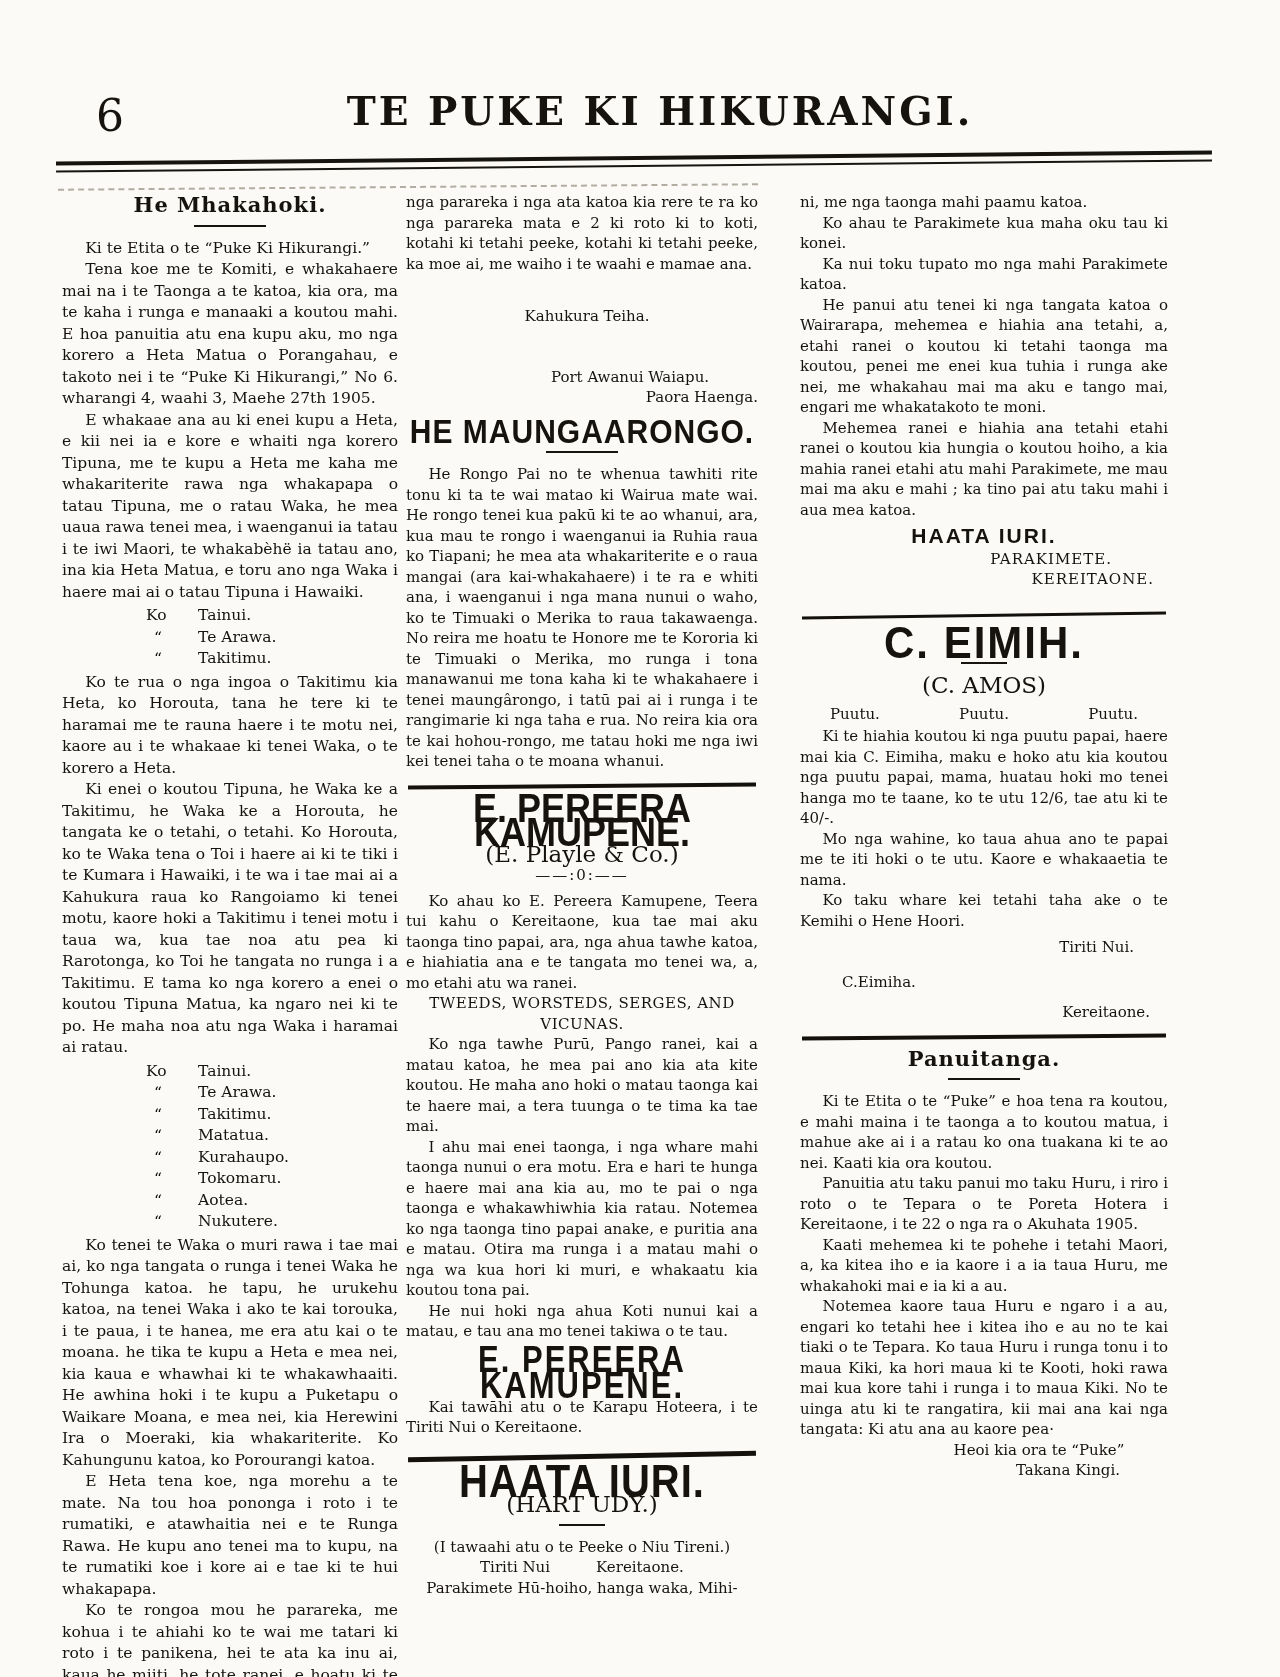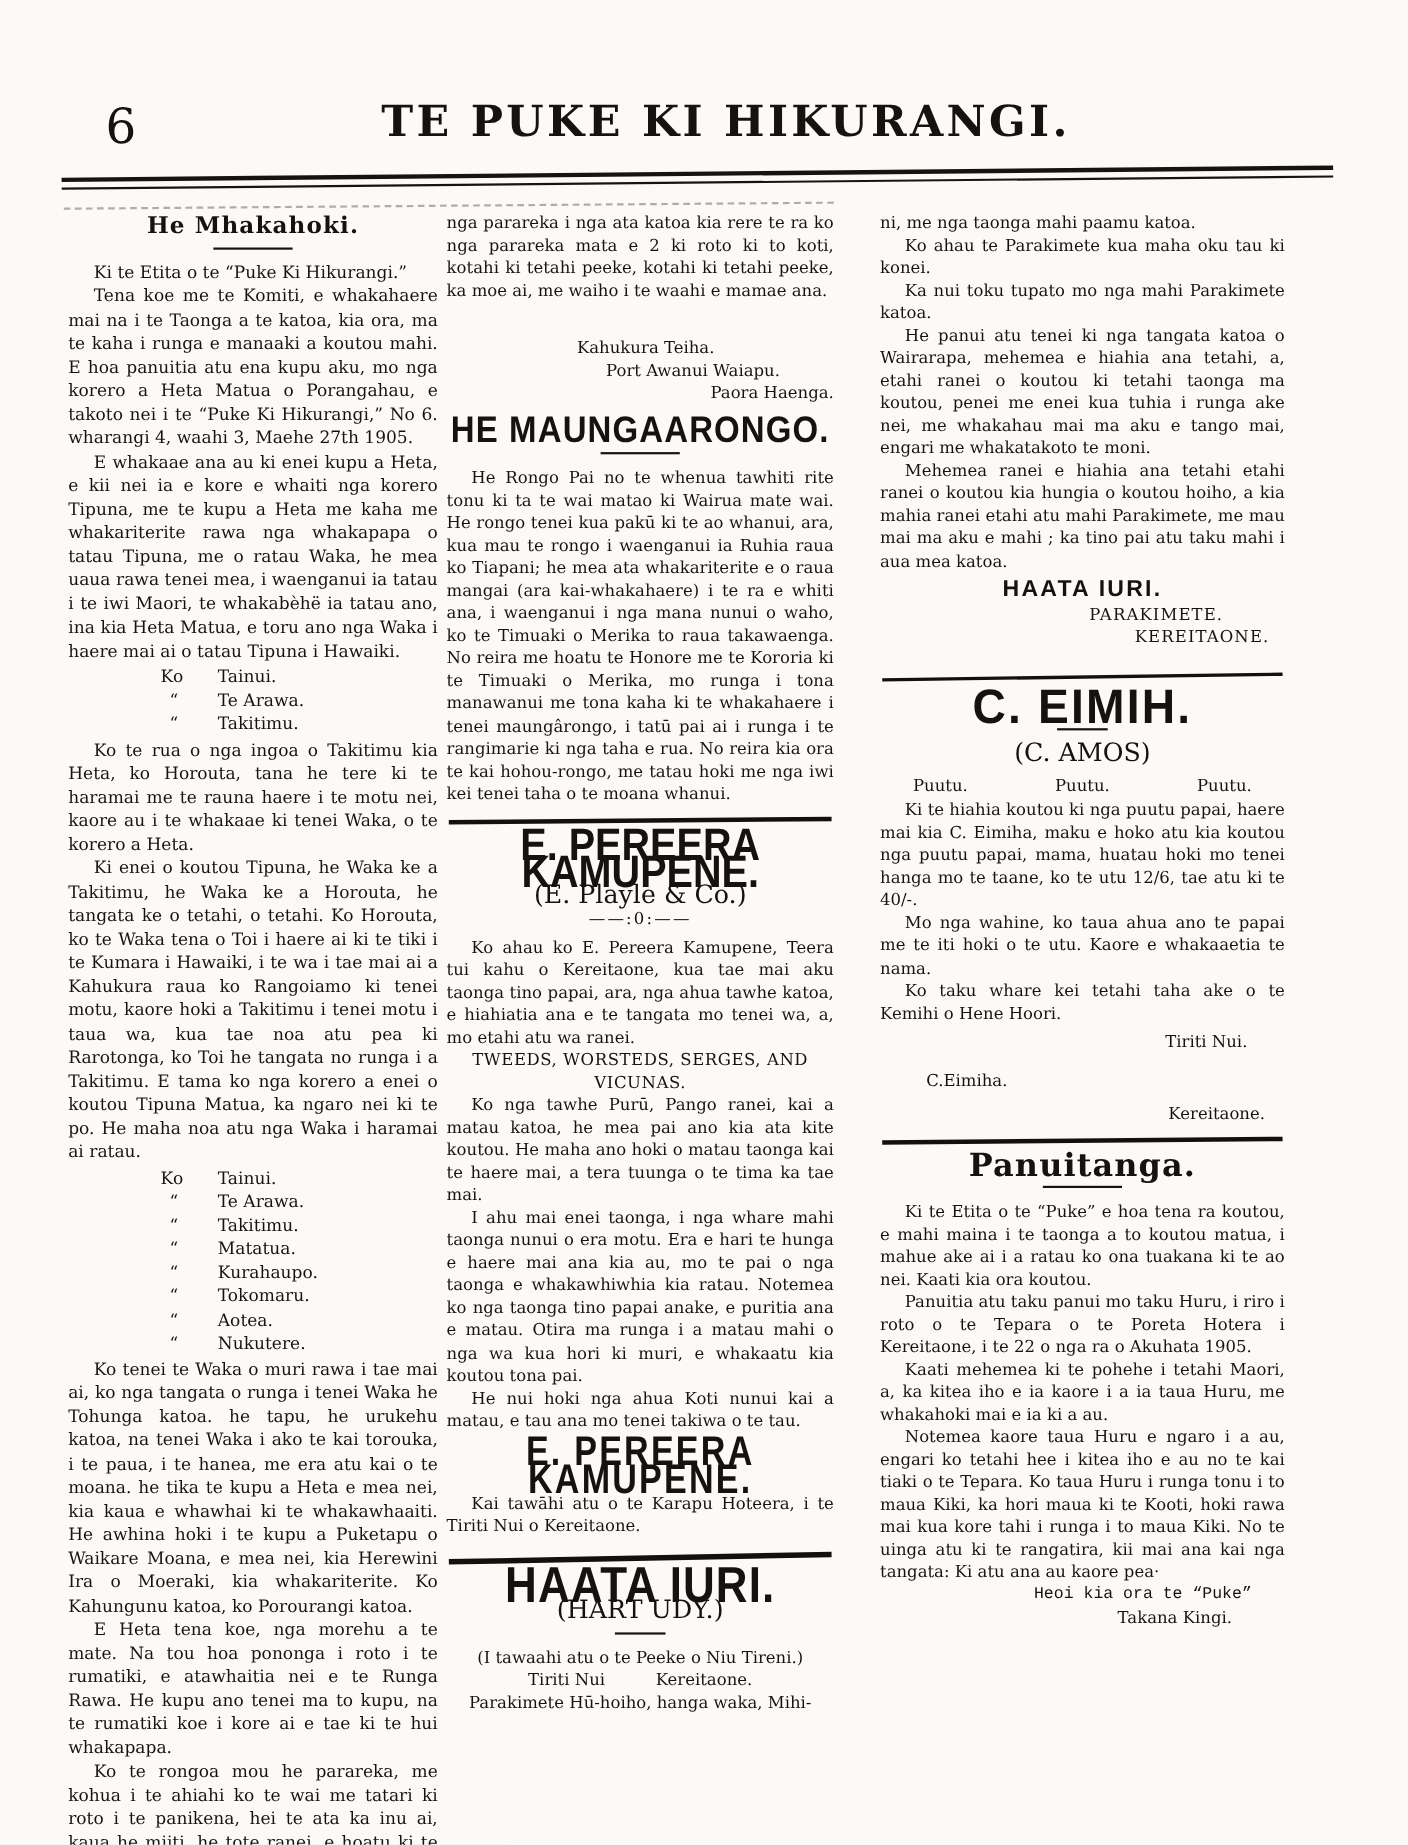--- a/index.html
+++ b/index.html
@@ -40,40 +40,40 @@
   .caps { text-indent:0; text-align:center; letter-spacing:.5px; }
 
   
   .canoes { margin:2px 0 2px 84px; text-align:left; }
   .canoes div { text-indent:0; }
   .pfx { display:inline-block; width:52px; }
   .pfx.ditto { padding-left:8px; width:44px; }
 
   
   .c2sig1 { text-indent:0; text-align:center; padding-left:10px;margin-top:32px; }
-  .c2sig2 { text-indent:0; text-align:center; padding-left:96px; }
+  .c2sig2 { text-indent:0; text-align:center; padding-left:96px;margin-top:40px; }
   .c2sig3 { text-indent:0; text-align:right; padding-left:40px; }
   .ad1-title { font-size:36px; margin:12px 0 2px; letter-spacing:0; }
   .ad1-title2 { font-size:31px; margin:10px 0 4px; letter-spacing:2px; transform:scaleY(1.22); }
   .ad2-title { font-size:40px; margin:10px 0 0; letter-spacing:1px; }
   .c2-line { text-indent:0; text-align:center; }
   .c2-gap { display:inline-block; width:46px; }
 
   
   .c3-signame { text-indent:0; text-align:center; font-family:"Liberation Sans",sans-serif;
                 font-weight:700; font-size:21px; letter-spacing:2px; margin-top:6px; }
   .c3-sigrole { text-indent:0; text-align:right; padding-right:56px; letter-spacing:1px; margin-top:2px; }
   .c3-sigplace { text-indent:0; text-align:right; padding-right:14px; letter-spacing:1px; }
   .c3ad-title { font-size:42px; margin:4px 0 0; letter-spacing:2px; transform:scaleY(1.05); }
   .puutu { display:flex; justify-content:space-between; padding:0 30px; text-indent:0; margin:8px 0 2px; }
   .c3-addr1 { text-indent:0; text-align:right; padding-right:34px; margin-top:6px; }
   .c3-addr2 { text-indent:0; text-align:left; padding-left:42px; margin-top:14px; }
   .c3-addr3 { text-indent:0; text-align:right; padding-right:18px; margin-top:10px; }
-  .h-panui { font-size:29px; letter-spacing:1px; margin:6px 0 0; }
-  .c3-closing { text-indent:0; text-align:center; padding-left:110px;font-family:Liberation Mono, monospace; }
+  .h-panui { font-size:21px; letter-spacing:1px; margin:6px 0 0; }
+  .c3-closing { text-indent:0; text-align:center; padding-left:110px; }
   .c3-sig { text-indent:0; text-align:right; padding-right:48px; }
 </style>
 </head>
 <body>
 
 <div class="page">
 
   <div class="pagenum">6</div>
   <div class="masthead">TE PUKE KI HIKURANGI.</div>
   <div class="rule-wrap">

